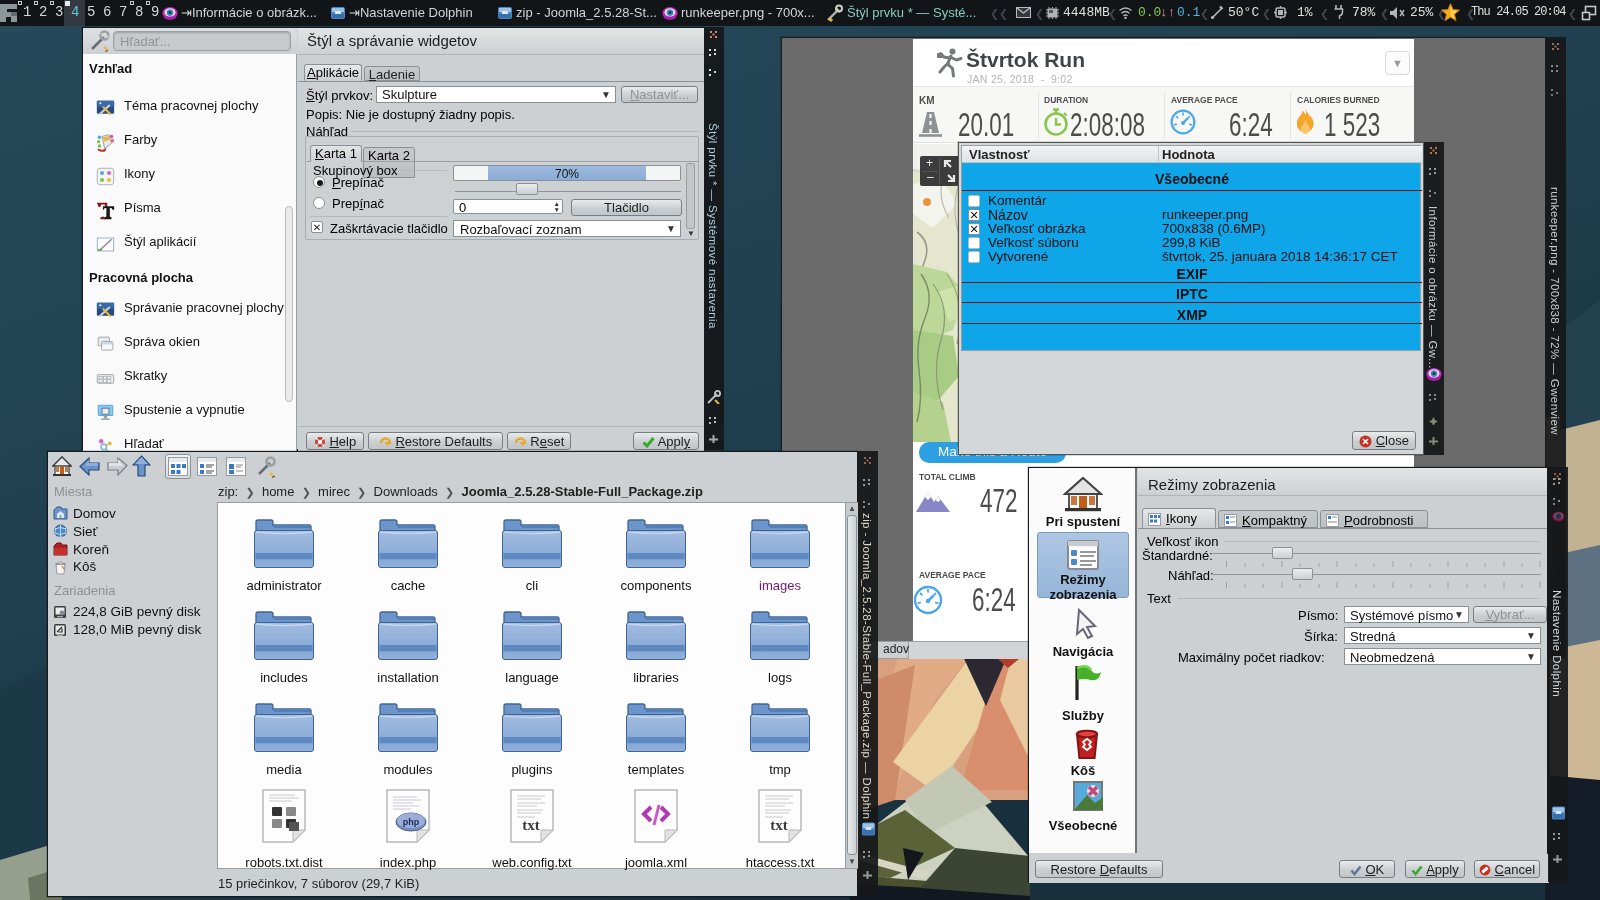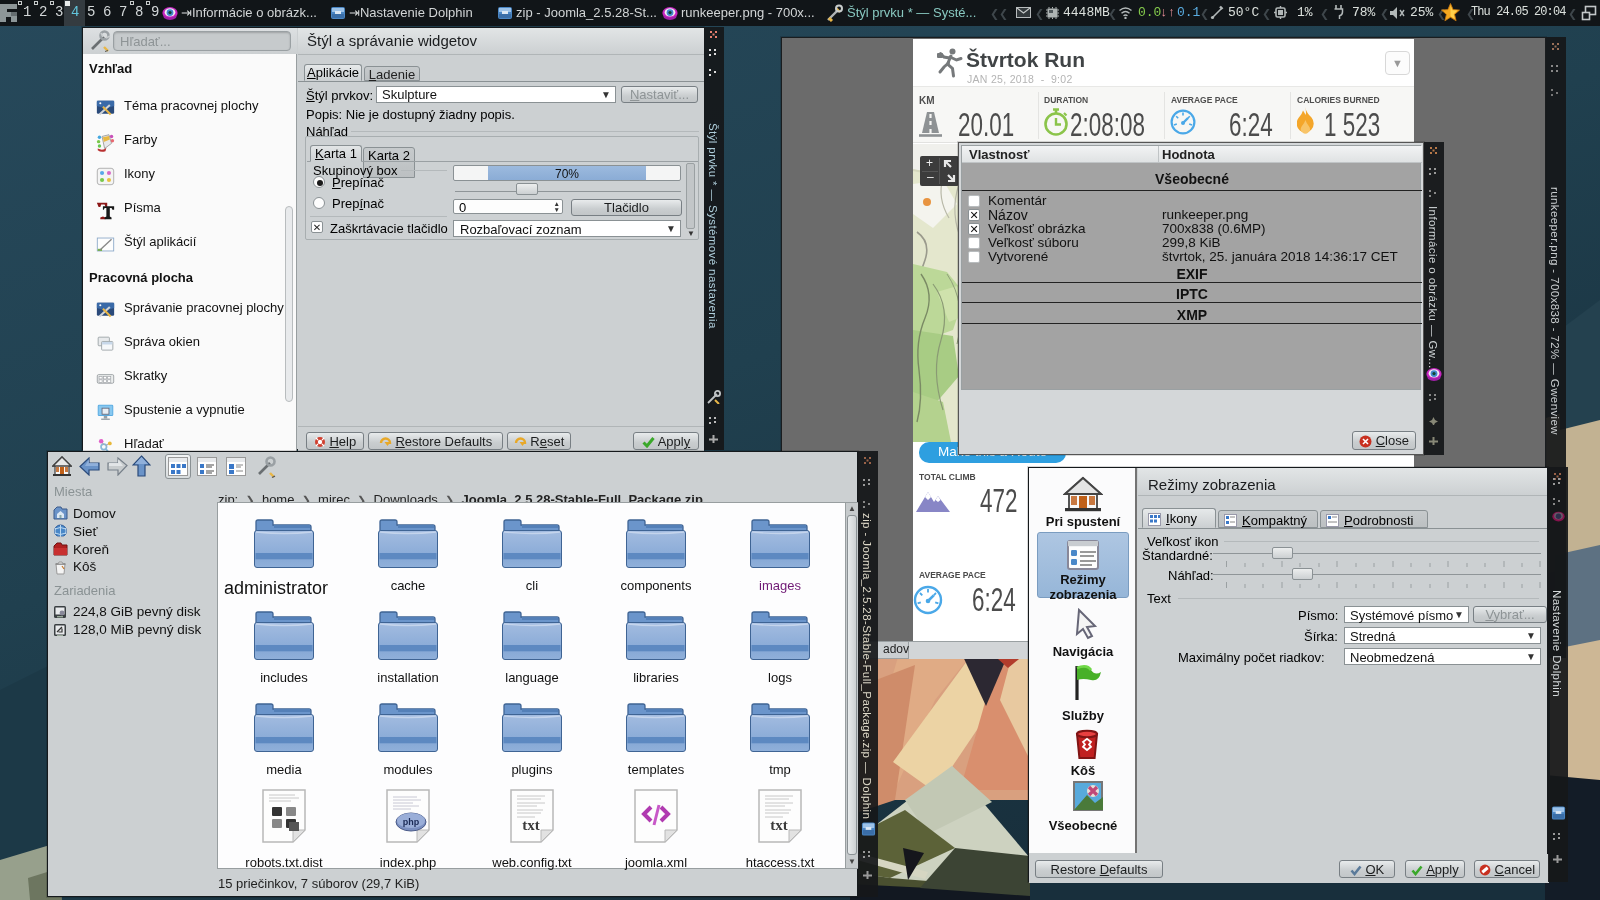--- a/index.html
+++ b/index.html
@@ -123,21 +123,21 @@
             <path d="M10 8h7M10 10h5M10 14h7"></path>
           </g>
         </svg>
   <svg class="abs" style="left:208px;top:3px" width="22" height="24" viewBox="0 0 22 24">
           <path d="M3 19L14 8" stroke="#6a6f72" stroke-width="2.6"></path>
           <circle cx="14.5" cy="6.5" r="4" fill="none" stroke="#9aa0a4" stroke-width="2.6"></circle>
           <path d="M14 18l4 4" stroke="#e8b648" stroke-width="2.4"></path>
           <path d="M16 22.5l3-1.4" stroke="#555" stroke-width="1.2"></path>
         </svg>
 
-  <div class="txt" style="left:170px;top:40px;font-size:13px;color:#222">zip: &nbsp;<span style="color:#555;font-size:11px">❯</span>&nbsp; home &nbsp;<span style="color:#555;font-size:11px">❯</span>&nbsp; mirec &nbsp;<span style="color:#555;font-size:11px">❯</span>&nbsp; Downloads &nbsp;<span style="color:#555;font-size:11px">❯</span>&nbsp; <b>Joomla_2.5.28-Stable-Full_Package.zip</b></div>
+  <div class="txt" style="left:170px;top:32px;font-size:13px;color:#222">zip: &nbsp;<span style="color:#555;font-size:11px">❯</span>&nbsp; home &nbsp;<span style="color:#555;font-size:11px">❯</span>&nbsp; mirec &nbsp;<span style="color:#555;font-size:11px">❯</span>&nbsp; Downloads &nbsp;<span style="color:#555;font-size:11px">❯</span>&nbsp; <b>Joomla_2.5.28-Stable-Full_Package.zip</b></div>
 
   <div class="txt" style="left:6px;top:32px;font-size:13px;color:#8a9294">Miesta</div>
   <svg class="abs" style="left:5px;top:54px" width="15" height="14" viewBox="0 0 15 14">
           <path d="M1 4l3-3h4l1 2h5v10H1z" fill="#6a93c8" stroke="#3a5a8a"></path>
           <path d="M4 8l3.5-3 3.5 3v4H4z" fill="#dce8f4"></path>
           <rect x="6.5" y="9" width="2" height="3" fill="#8aa"></rect>
         </svg>
   <div class="txt" style="left:25px;top:54px;font-size:13.5px;color:#111">Domov</div>
   <svg class="abs" style="left:5px;top:72px" width="15" height="15" viewBox="0 0 15 15">
           <circle cx="7.5" cy="7" r="6" fill="#4a88c8" stroke="#2a5a9a"></circle>
@@ -191,21 +191,21 @@
                 <stop offset="1" stop-color="#90b0da"></stop>
               </linearGradient>
             </defs>
             <path d="M3 14V5q0-2 2-2h13q2 0 2 2v3h36q2 0 2 2v4z" fill="#6b95cb" stroke="#3f6494" stroke-width="1.3"></path>
             <path d="M21 8h36v3H21z" fill="#5480b8"></path>
             <rect x="1.5" y="13.5" width="59" height="37" rx="2.5" fill="url(#fg0)" stroke="#3f6494"></rect>
             <rect x="2.5" y="36" width="57" height="6" fill="#5d89c1"></rect>
             <path d="M2.5 42.5h57" stroke="#7ba0d0" stroke-width="1"></path>
             <path d="M3 15q28 3 56 0" stroke="#c4d4ec" stroke-width="1.4" fill="none"></path>
           </svg>
-<div class="txt" style="left:176px;top:126px;width:120px;font-size:18px;color:#111">administrator</div>
+<div class="txt" style="left:176px;top:126px;width:120px;text-align:center;font-size:13px;color:#111">administrator</div>
 <svg class="abs" style="left:329px;top:65px" width="62" height="52" viewBox="0 0 62 52">
             <defs>
               <linearGradient id="fg1" x1="0" y1="0" x2="0" y2="1">
                 <stop offset="0" stop-color="#a3bce0"></stop>
                 <stop offset="0.75" stop-color="#87a9d6"></stop>
                 <stop offset="1" stop-color="#90b0da"></stop>
               </linearGradient>
             </defs>
             <path d="M3 14V5q0-2 2-2h13q2 0 2 2v3h36q2 0 2 2v4z" fill="#6b95cb" stroke="#3f6494" stroke-width="1.3"></path>
             <path d="M21 8h36v3H21z" fill="#5480b8"></path>
@@ -857,21 +857,21 @@
         </svg>
   <svg class="dots" style="top:52px" width="9" height="8">
           <rect x="0" y="0" width="2" height="2" fill="#777"></rect>
           <rect x="5" y="3" width="2" height="2" fill="#777"></rect>
           <rect x="0" y="5" width="2" height="2" fill="#777"></rect>
         </svg>
   <div class="vtxt" style="top:150px;color:#c9cdcf">runkeeper.png - 700x838 - 72% — Gwenview</div>
 </div>
 
 <div class="win" style="left:958px;top:142px;width:466px;height:313px;background:#d4d7d9;border-color:#555;z-index:4">
-  <div class="abs" style="left:2px;top:2px;width:460px;height:245px;background:#a3a3a3;border:1px solid #9aa0a2">
+  <div class="abs" style="left:2px;top:2px;width:460px;height:206px;background:#0ea5e9;border:1px solid #9aa0a2">
     <div class="abs" style="left:0;top:0;width:460px;height:17px;background:linear-gradient(#f2f3f4,#dfe2e3);border-bottom:1px solid #c0c4c6">
       <div class="txt" style="left:7px;top:1px;font-size:13px;font-weight:bold;color:#222">Vlastnosť</div>
       <div class="txt" style="left:200px;top:1px;font-size:13px;font-weight:bold;color:#222">Hodnota</div>
       <div class="abs" style="left:196px;top:0;width:1px;height:17px;background:#c0c4c6"></div>
     </div>
     <div class="txt" style="left:0;top:25px;width:460px;text-align:center;font-size:14px;font-weight:bold;color:#111">Všeobecné</div>
     <div class="abs" style="left:0;top:44px;width:460px;height:1px;background:#222"></div>
     <div class="abs" style="left:6px;top:49px;width:12px;height:12px;background:#fff;border:1px solid #b8bcbe;border-radius:2px"></div>
     <div class="txt" style="left:26px;top:47px;font-size:13.5px;color:#111">Komentár</div>
     <div class="abs" style="left:6px;top:63px;width:12px;height:12px;background:#fff;border:1px solid #8a9194;border-radius:2px;font-size:11px;line-height:11px;text-align:center;color:#111">✕</div>

